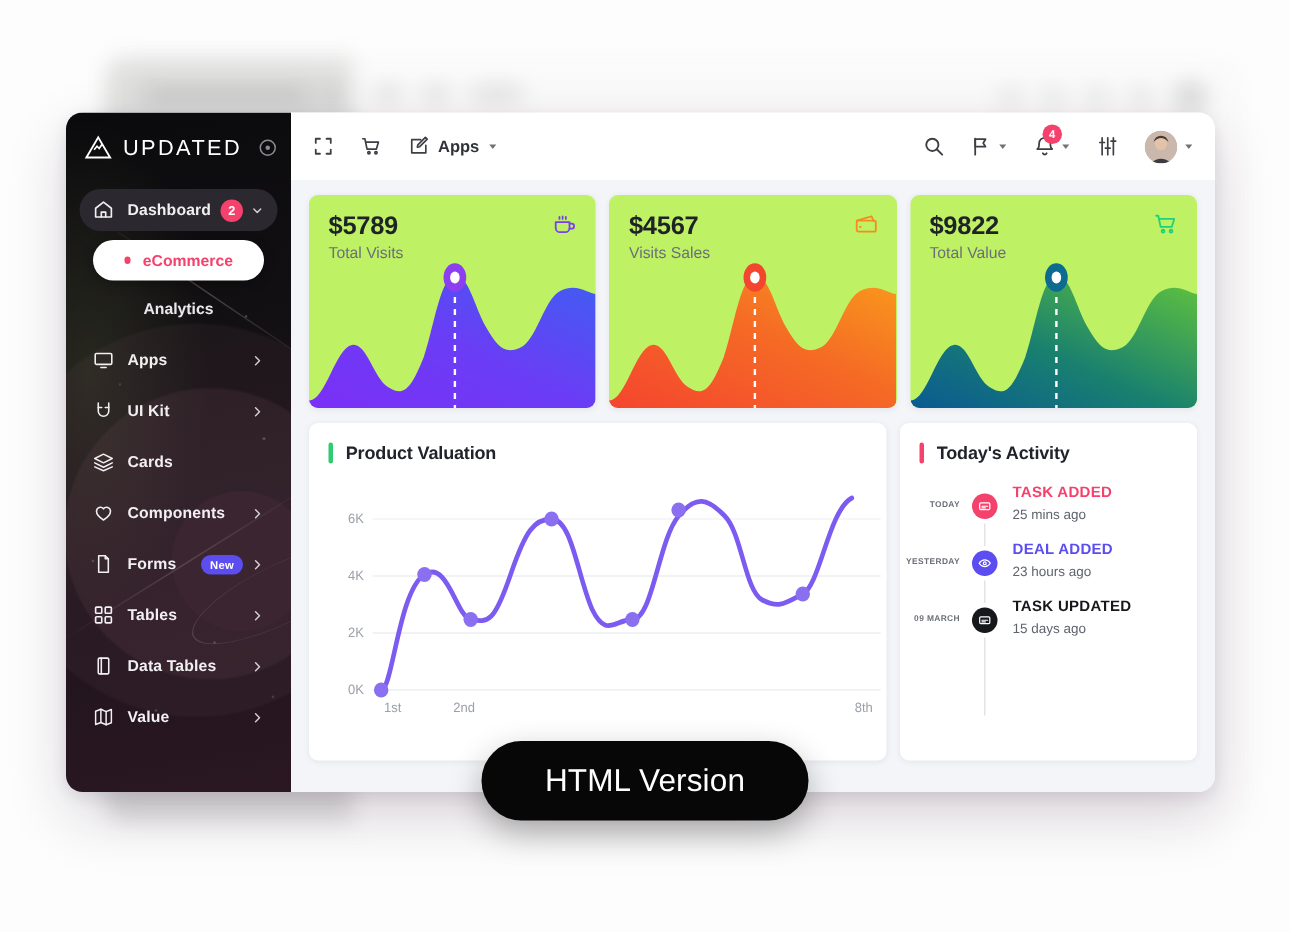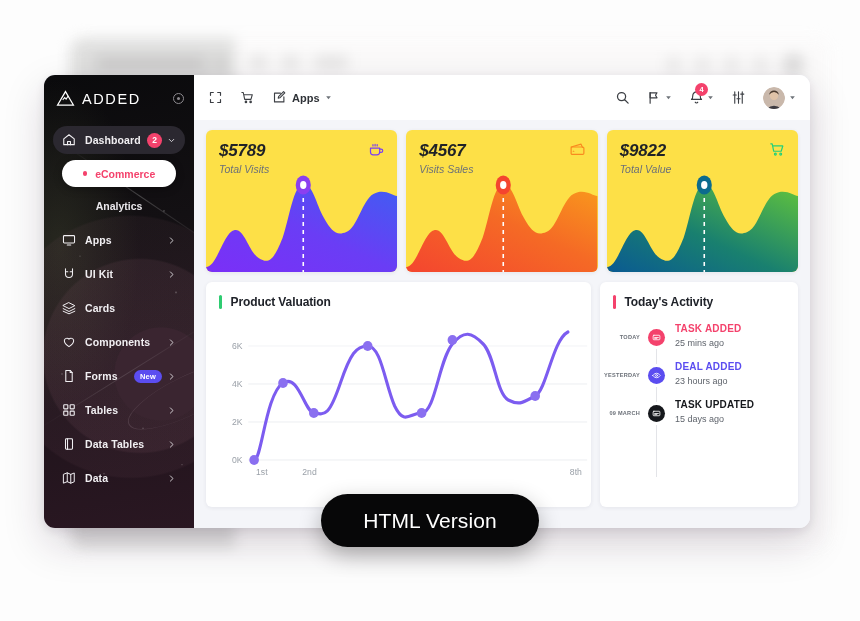--- a/index.html
+++ b/index.html
@@ -160,22 +160,22 @@
   .avatar {
     width:22px;height:22px;border-radius:50%; overflow:hidden;
     background: radial-gradient(circle at 50% 32%, #caa徽 0, #8b6a54 0) ;
   }
 
   .content { flex:1; padding:10px 12px 0 12px; overflow:hidden; }
 
   
   .stats { display:flex; gap:9px; }
   .stat {
-    flex:1; background:#fde047; border-radius:6px; height:142px; position:relative;
-    overflow:hidden; box-shadow:0 1px 4px rgba(30,30,60,.07);font-style:italic;
+    flex:1; background:#bef264; border-radius:6px; height:142px; position:relative;
+    overflow:hidden; box-shadow:0 1px 4px rgba(30,30,60,.07);
   }
   .stat-head { padding:11px 13px 0 13px; position:relative; z-index:3; }
   .stat-val { font-size:17px; font-weight:700; color:#1f2227; letter-spacing:-.2px; }
   .stat-lbl { font-size:10.5px; color:#6b7078; margin-top:2px; }
   .stat-ico { position:absolute; right:12px; top:11px; width:17px; height:17px; z-index:3; }
   .stat-chart { position:absolute; left:0; right:0; bottom:0; height:100px; }
   .stat-chart svg { width:100%; height:100%; display:block; }
 
   
   .lower { display:flex; gap:9px; margin-top:10px; height:225px; }
@@ -257,21 +257,21 @@
       <div class="sb-streak"></div>
       <div class="sb-streak2"></div>
 
       <div class="brand">
         <span class="brand-mark">
           <svg viewBox="0 0 24 20" fill="none" stroke="#fff" stroke-width="1.6">
             <path d="M12 2 L22 19 H2 Z"></path>
             <path d="M8.5 12.5 L11 9.5 L12.8 11.4 L15.4 7.6" stroke-width="1.4"></path>
           </svg>
         </span>
-        <span class="brand-name">ADDED</span>
+        <span class="brand-name">UPDATED</span>
         <span class="brand-toggle"></span>
       </div>
 
       <nav class="nav">
 
         <div class="nav-item active">
           <span class="ico">
             <svg viewBox="0 0 24 24" fill="none" stroke="#f1eff2" stroke-width="1.9" stroke-linecap="round" stroke-linejoin="round">
                 <path d="M3 10 L12 3 L21 10 V20 H3 Z"></path>
                 <path d="M9.5 20 v-5.5 h5 V20"></path>
@@ -384,21 +384,21 @@
             </svg>
         </div>
 
         <div class="nav-item">
           <span class="ico">
             <svg viewBox="0 0 24 24" fill="none" stroke="#f1eff2" stroke-width="1.7" stroke-linecap="round" stroke-linejoin="round">
                 <path d="M3 5.5 L9 3.2 L15 5.8 L21 3.4 V18.5 L15 20.9 L9 18.3 L3 20.6 Z"></path>
                 <path d="M9 3.2v15.1M15 5.8v15.1"></path>
               </svg>
           </span>
-          <span class="nav-label">Data</span>
+          <span class="nav-label">Value</span>
           <svg class="caret" viewBox="0 0 24 24" fill="none" stroke="#f1eff2" stroke-width="2.6" stroke-linecap="round" stroke-linejoin="round">
               <path d="M9 5 L16 12 L9 19"></path>
             </svg>
         </div>
 
       </nav>
     </aside>
 
     <div class="main">
 

